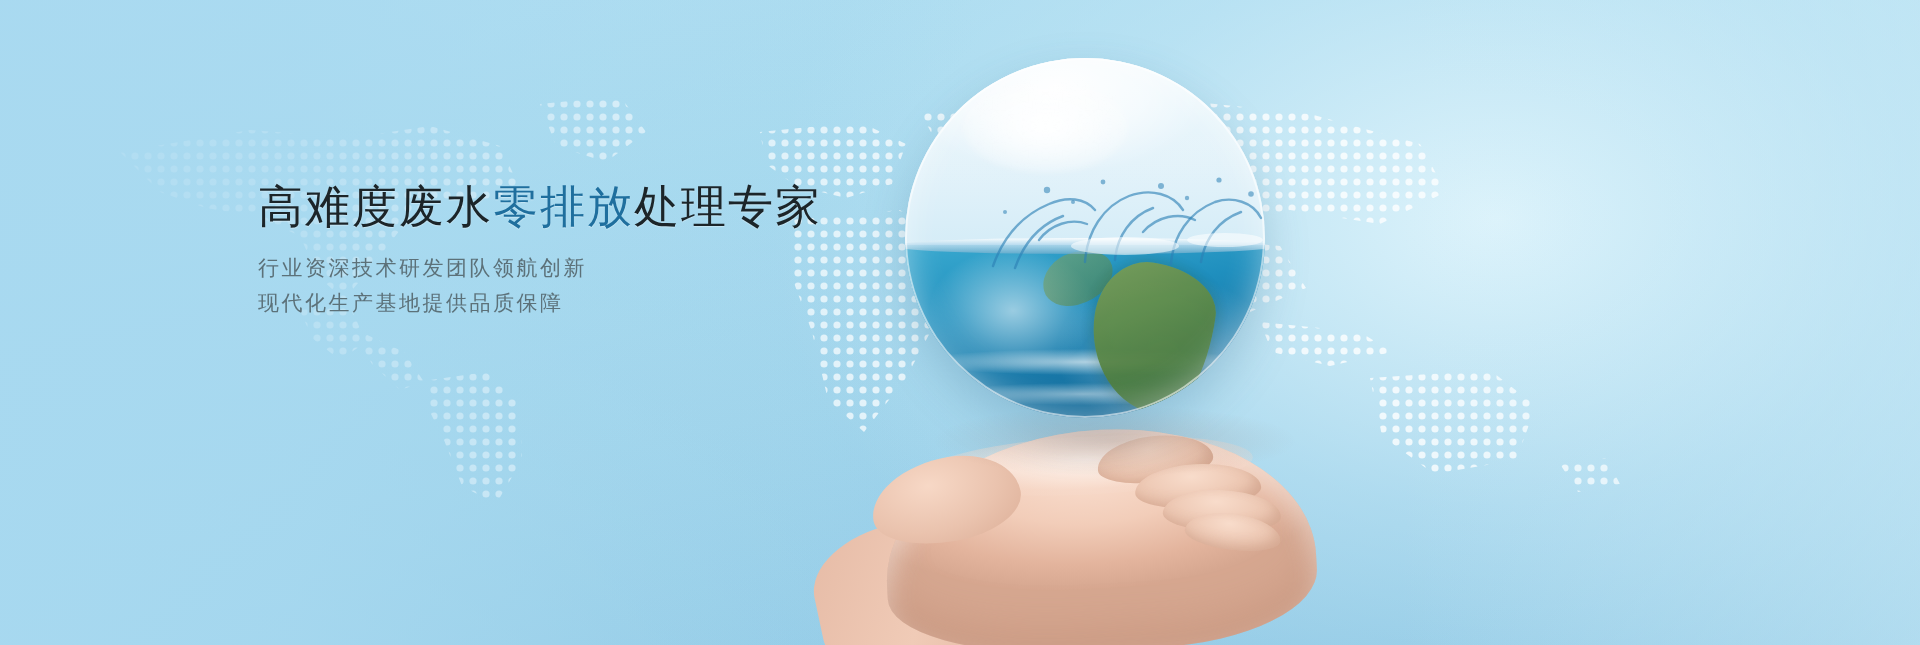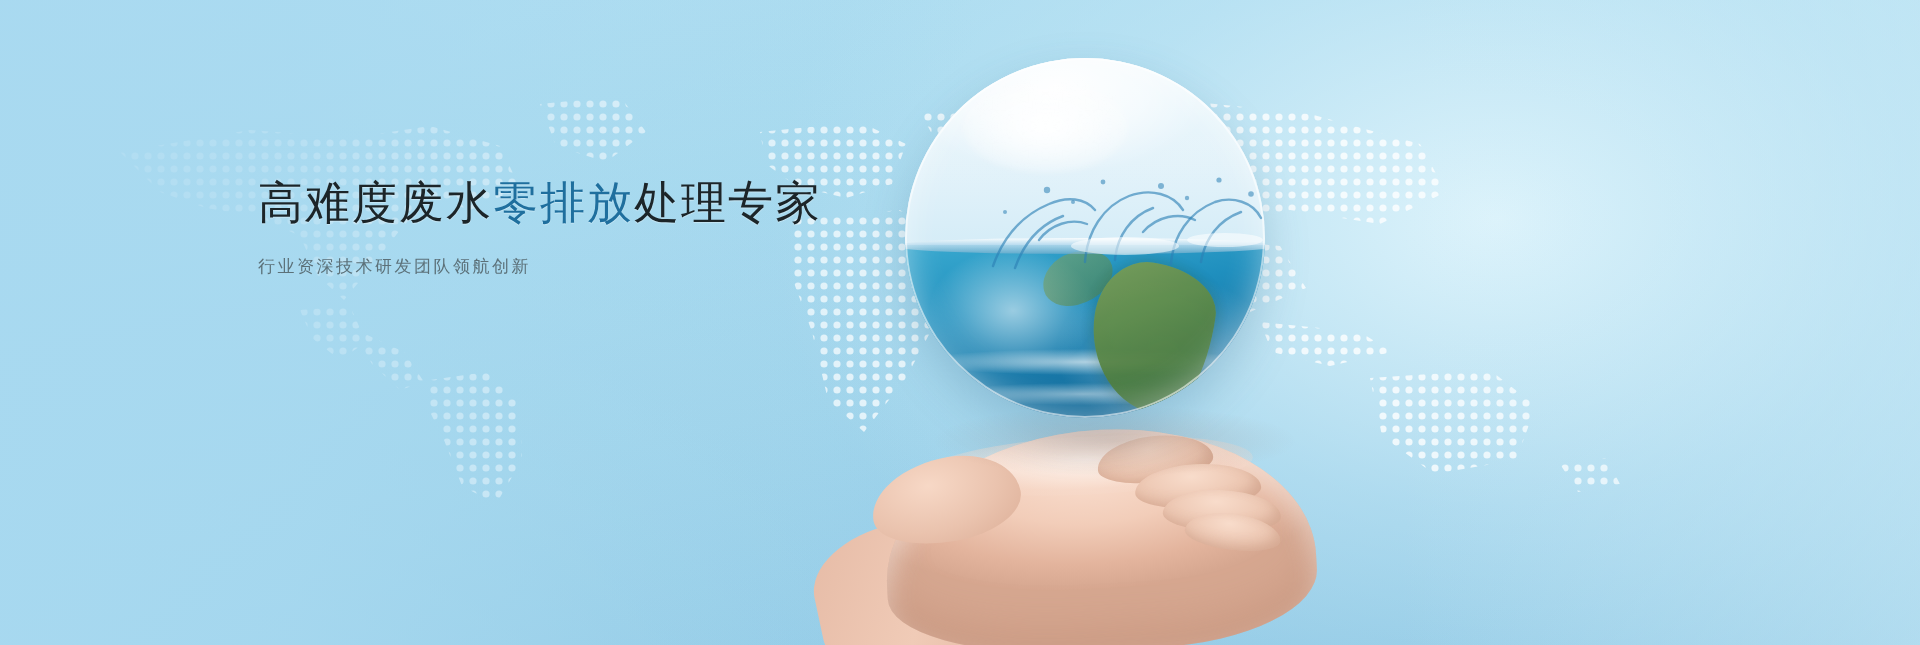--- a/index.html
+++ b/index.html
@@ -9,21 +9,20 @@
     background:#a9dcf0;
   }
 
   #banner {
     position:relative;
     width:1920px; height:645px;
     overflow:hidden;
     background:
       radial-gradient(ellipse 1100px 760px at 78% 34%, rgba(225,245,252,0.95) 0%, rgba(196,231,246,0.55) 38%, rgba(170,217,240,0.12) 66%, rgba(170,217,240,0) 100%),
       linear-gradient(168deg, #b4e0f2 0%, #a9dbef 26%, #9ed3ea 55%, #93cbe6 78%, #8cc6e3 100%);
-    font-family: Liberation Mono, monospace;
   }
 
   
   .map-layer{
     position:absolute;
     left:0; top:60px;
     width:1920px; height:440px;
     pointer-events:none;
   }
   .map-layer svg{ display:block; width:100%; height:100%; }
@@ -49,21 +48,21 @@
     color:#1c2529;
     font-weight:400;
     white-space:nowrap;
     text-shadow:0 1px 1px rgba(255,255,255,0.35);
   }
   .headline .accent{ color:#1f6f9e; }
   .sub{
     margin-top:14px;
   }
   .sub-line{
-    font-size:17px;
+    font-size:21px;
     line-height:35px;
     letter-spacing:2.5px;
     color:#5c7179;
     font-weight:400;
     white-space:nowrap;
   }
 
   
   .scene{
     position:absolute;
@@ -338,16 +337,17 @@
           <ellipse cx="250" cy="70" rx="38" ry="7"></ellipse>
         </g>
       </svg>
     </div>
   </div>
 
   <div class="copy">
     <div class="headline"><span>高难度废水</span><span class="accent">零排放</span><span>处理专家</span></div>
     <div class="sub">
       <div class="sub-line">行业资深技术研发团队领航创新</div>
+      <div class="sub-line">现代化生产基地提供品质保障</div>
     </div>
   </div>
 
 </div>
 
 </body></html>

